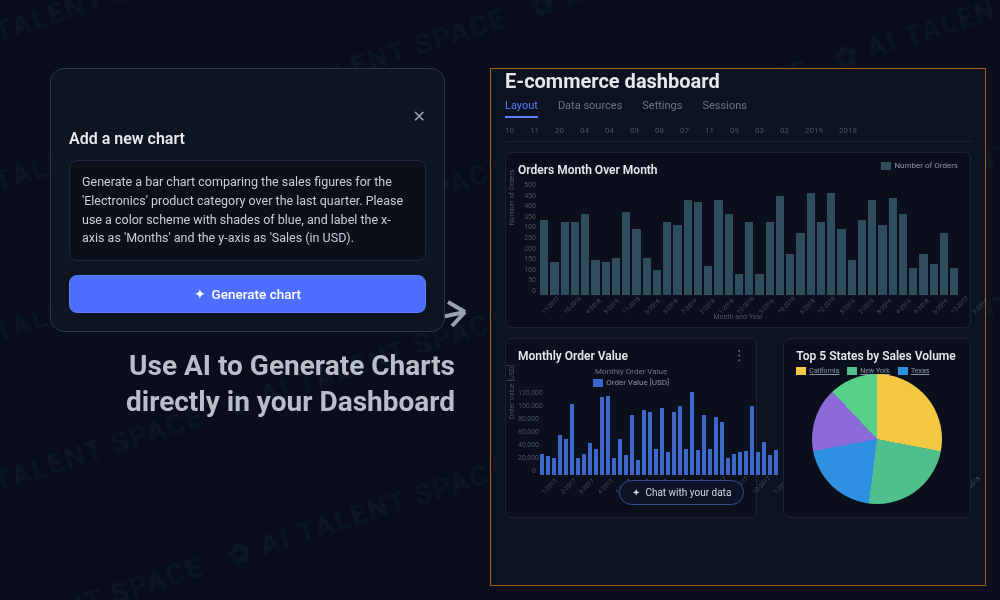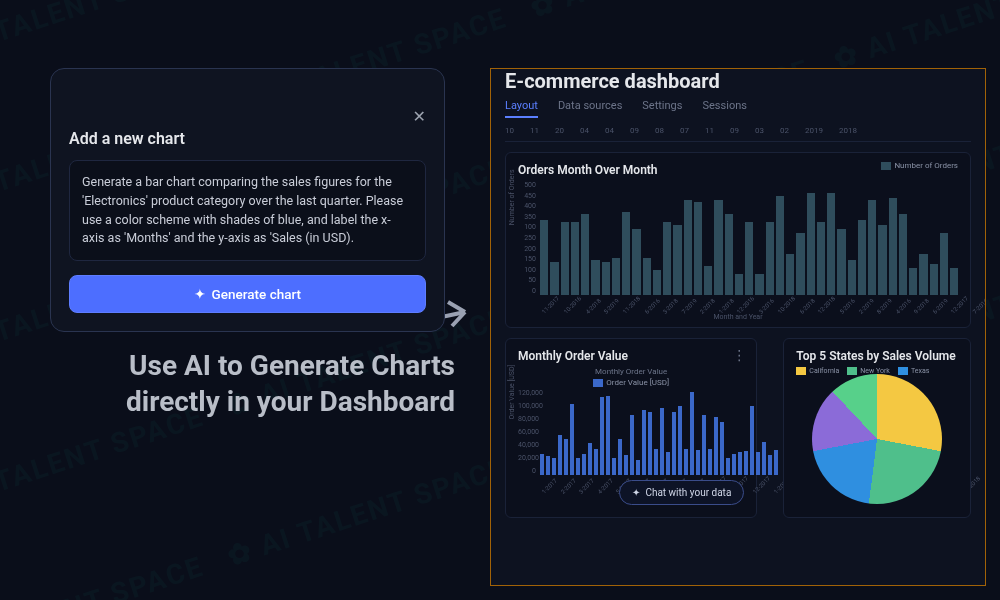--- a/index.html
+++ b/index.html
@@ -33,21 +33,21 @@
 .y-label { position:absolute; left:-6px; top:50%; transform:rotate(-90deg) translateX(50%); transform-origin:left; font-size:7px; color:#4b5369; white-space:nowrap; }
 .bars { position:absolute; left:22px; right:0; top:0; bottom:22px; display:flex; align-items:flex-end; gap:2px; }
 .bar { flex:1; background:#2f4d5c; min-width:4px; }
 .bar.blue { background:#3b68c9; }
 .x-axis { position:absolute; left:22px; right:0; bottom:0; display:flex; font-size:6px; color:#4b5369; }
 .x-tick { flex:1; transform:rotate(-45deg); transform-origin:left top; white-space:nowrap; }
 .x-label { text-align:center; font-size:7px; color:#4b5369; position:absolute; bottom:-2px; left:0; right:0; }
 .row2 { display:flex; gap:26px; }
 .row2 .panel { flex:1; }
 .panel.small { height:180px; }
-.pie-legend { display:flex; gap:8px; font-size:7px; color:#8a92a6; margin-top:2px; margin-bottom:4px; flex-wrap:wrap; }
+.pie-legend { display:flex; gap:8px; font-size:7px; color:#8a92a6; margin-top:2px; margin-bottom:4px; flex-wrap:wrap;text-decoration:underline; }
 .pie-wrap { display:flex; justify-content:center; align-items:center; height:120px; }
 .pie { width:130px; height:130px; border-radius:50%; }
 .chat-pill { position:absolute; bottom:12px; right:12px; background:#0d1326; border:1px solid #3a4c8a; border-radius:18px; padding:6px 12px; font-size:10px; color:#cfd5e6; display:flex; align-items:center; gap:5px; cursor:pointer; }
 .more { position:absolute; top:8px; right:10px; color:#6c7489; font-size:14px; cursor:pointer; }
 </style>
 </head>
 <body>
 
 <div class="watermark" aria-hidden="true">
   <div class="wm-row" style="left:-80px; top:40px;">✿ AI TALENT SPACE &nbsp; ✿ AI TALENT SPACE &nbsp; ✿ AI TALENT SPACE &nbsp; ✿ AI TALENT SPACE</div>

